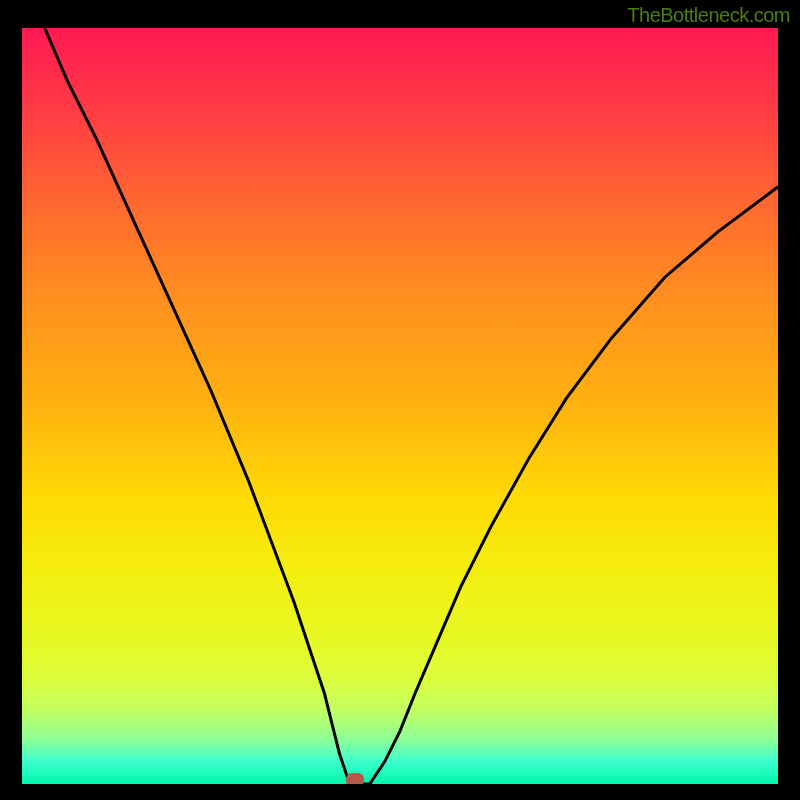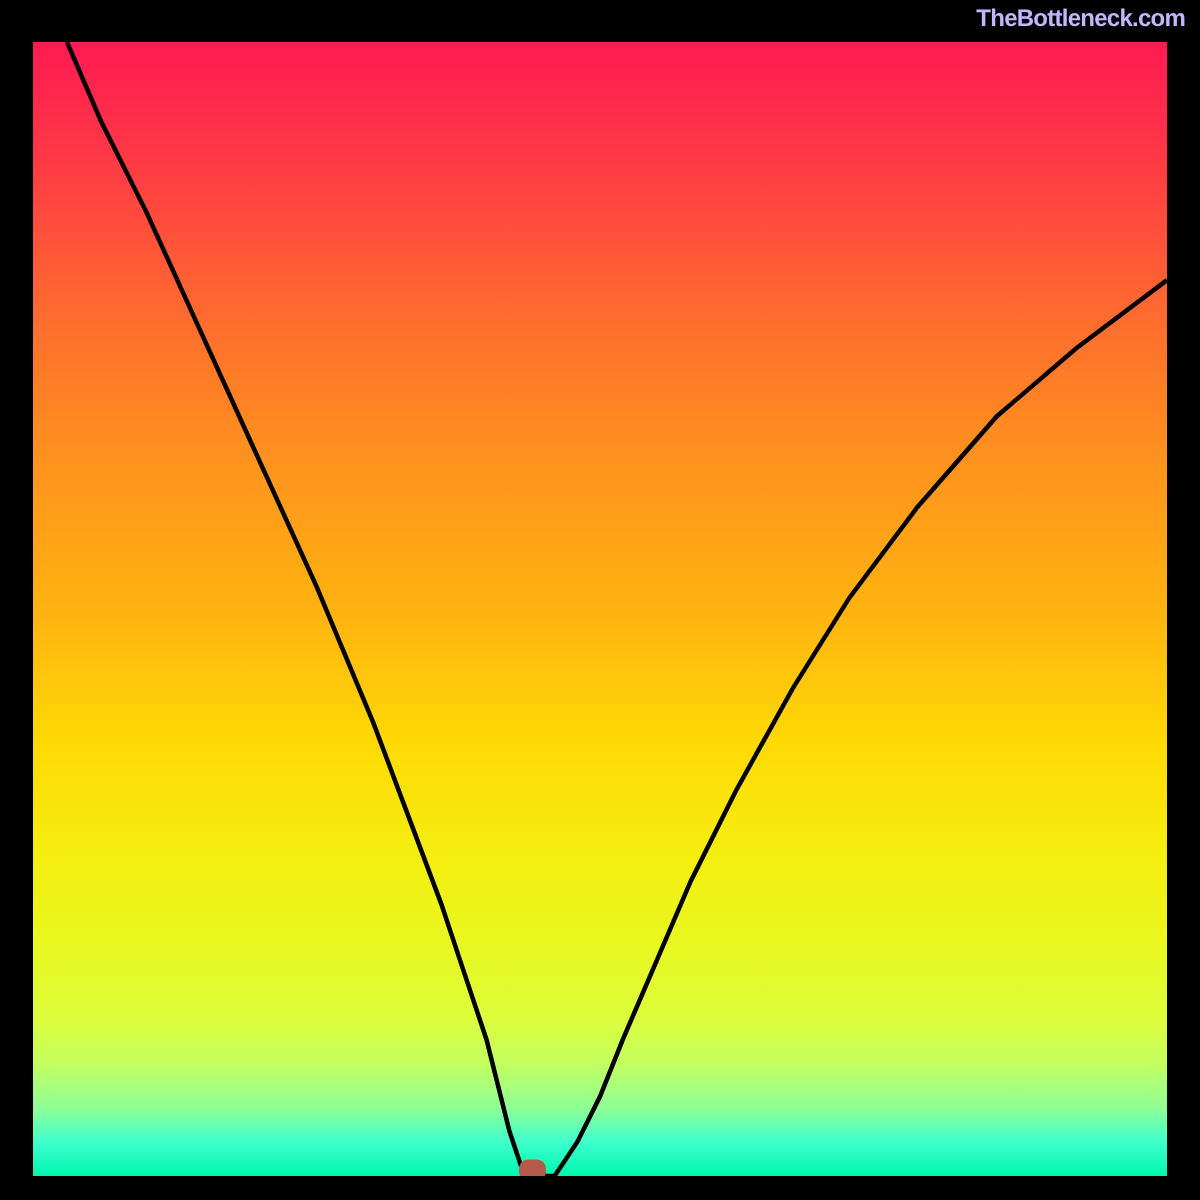--- a/index.html
+++ b/index.html
@@ -12,23 +12,23 @@
     width: 800px;
     height: 800px;
     position: relative;
     background: #000;
     overflow: hidden;
   }
   .attribution {
     position: absolute;
     top: 4px;
     right: 10px;
-    color: #c4b5fd;
-    font-size: 16px;
-    font-weight: 700;
+    color: #4d7c0f;
+    font-size: 20px;
+    font-weight: 400;
     letter-spacing: -0.5px;
     z-index: 10;
   }
   .plot {
     position: absolute;
     left: 22px;
     top: 28px;
     width: 756px;
     height: 756px;
     overflow: hidden;

